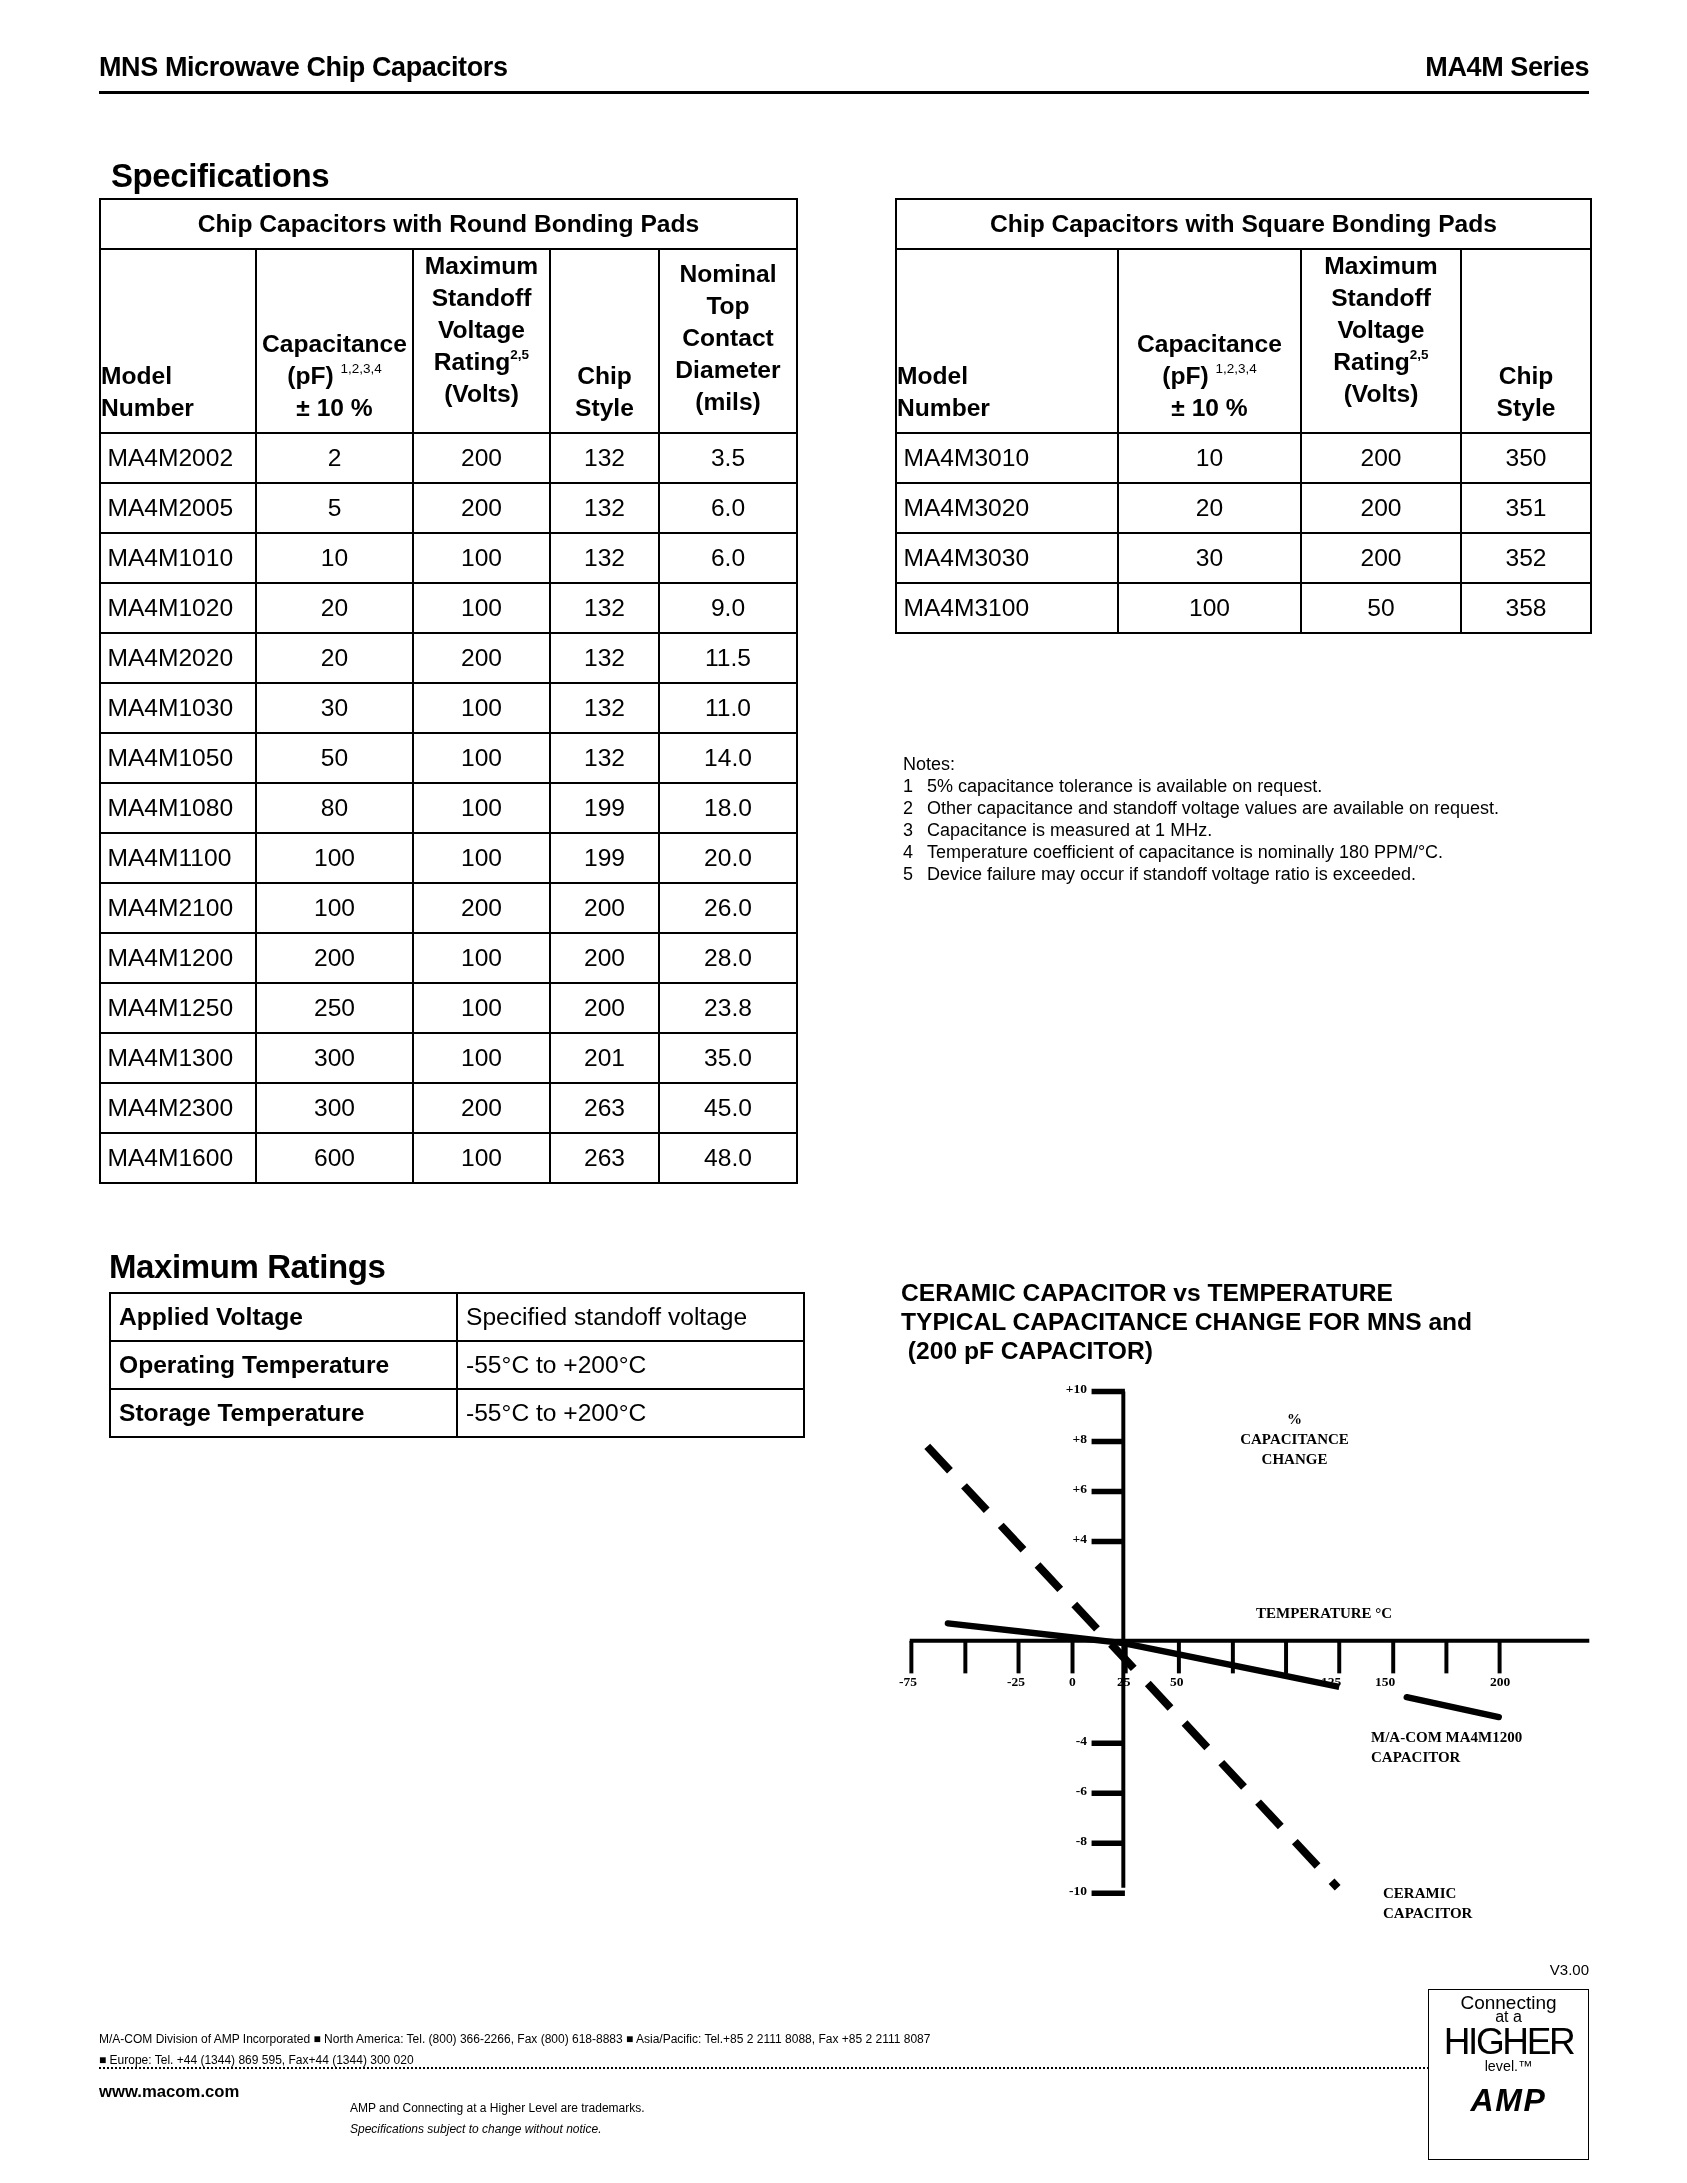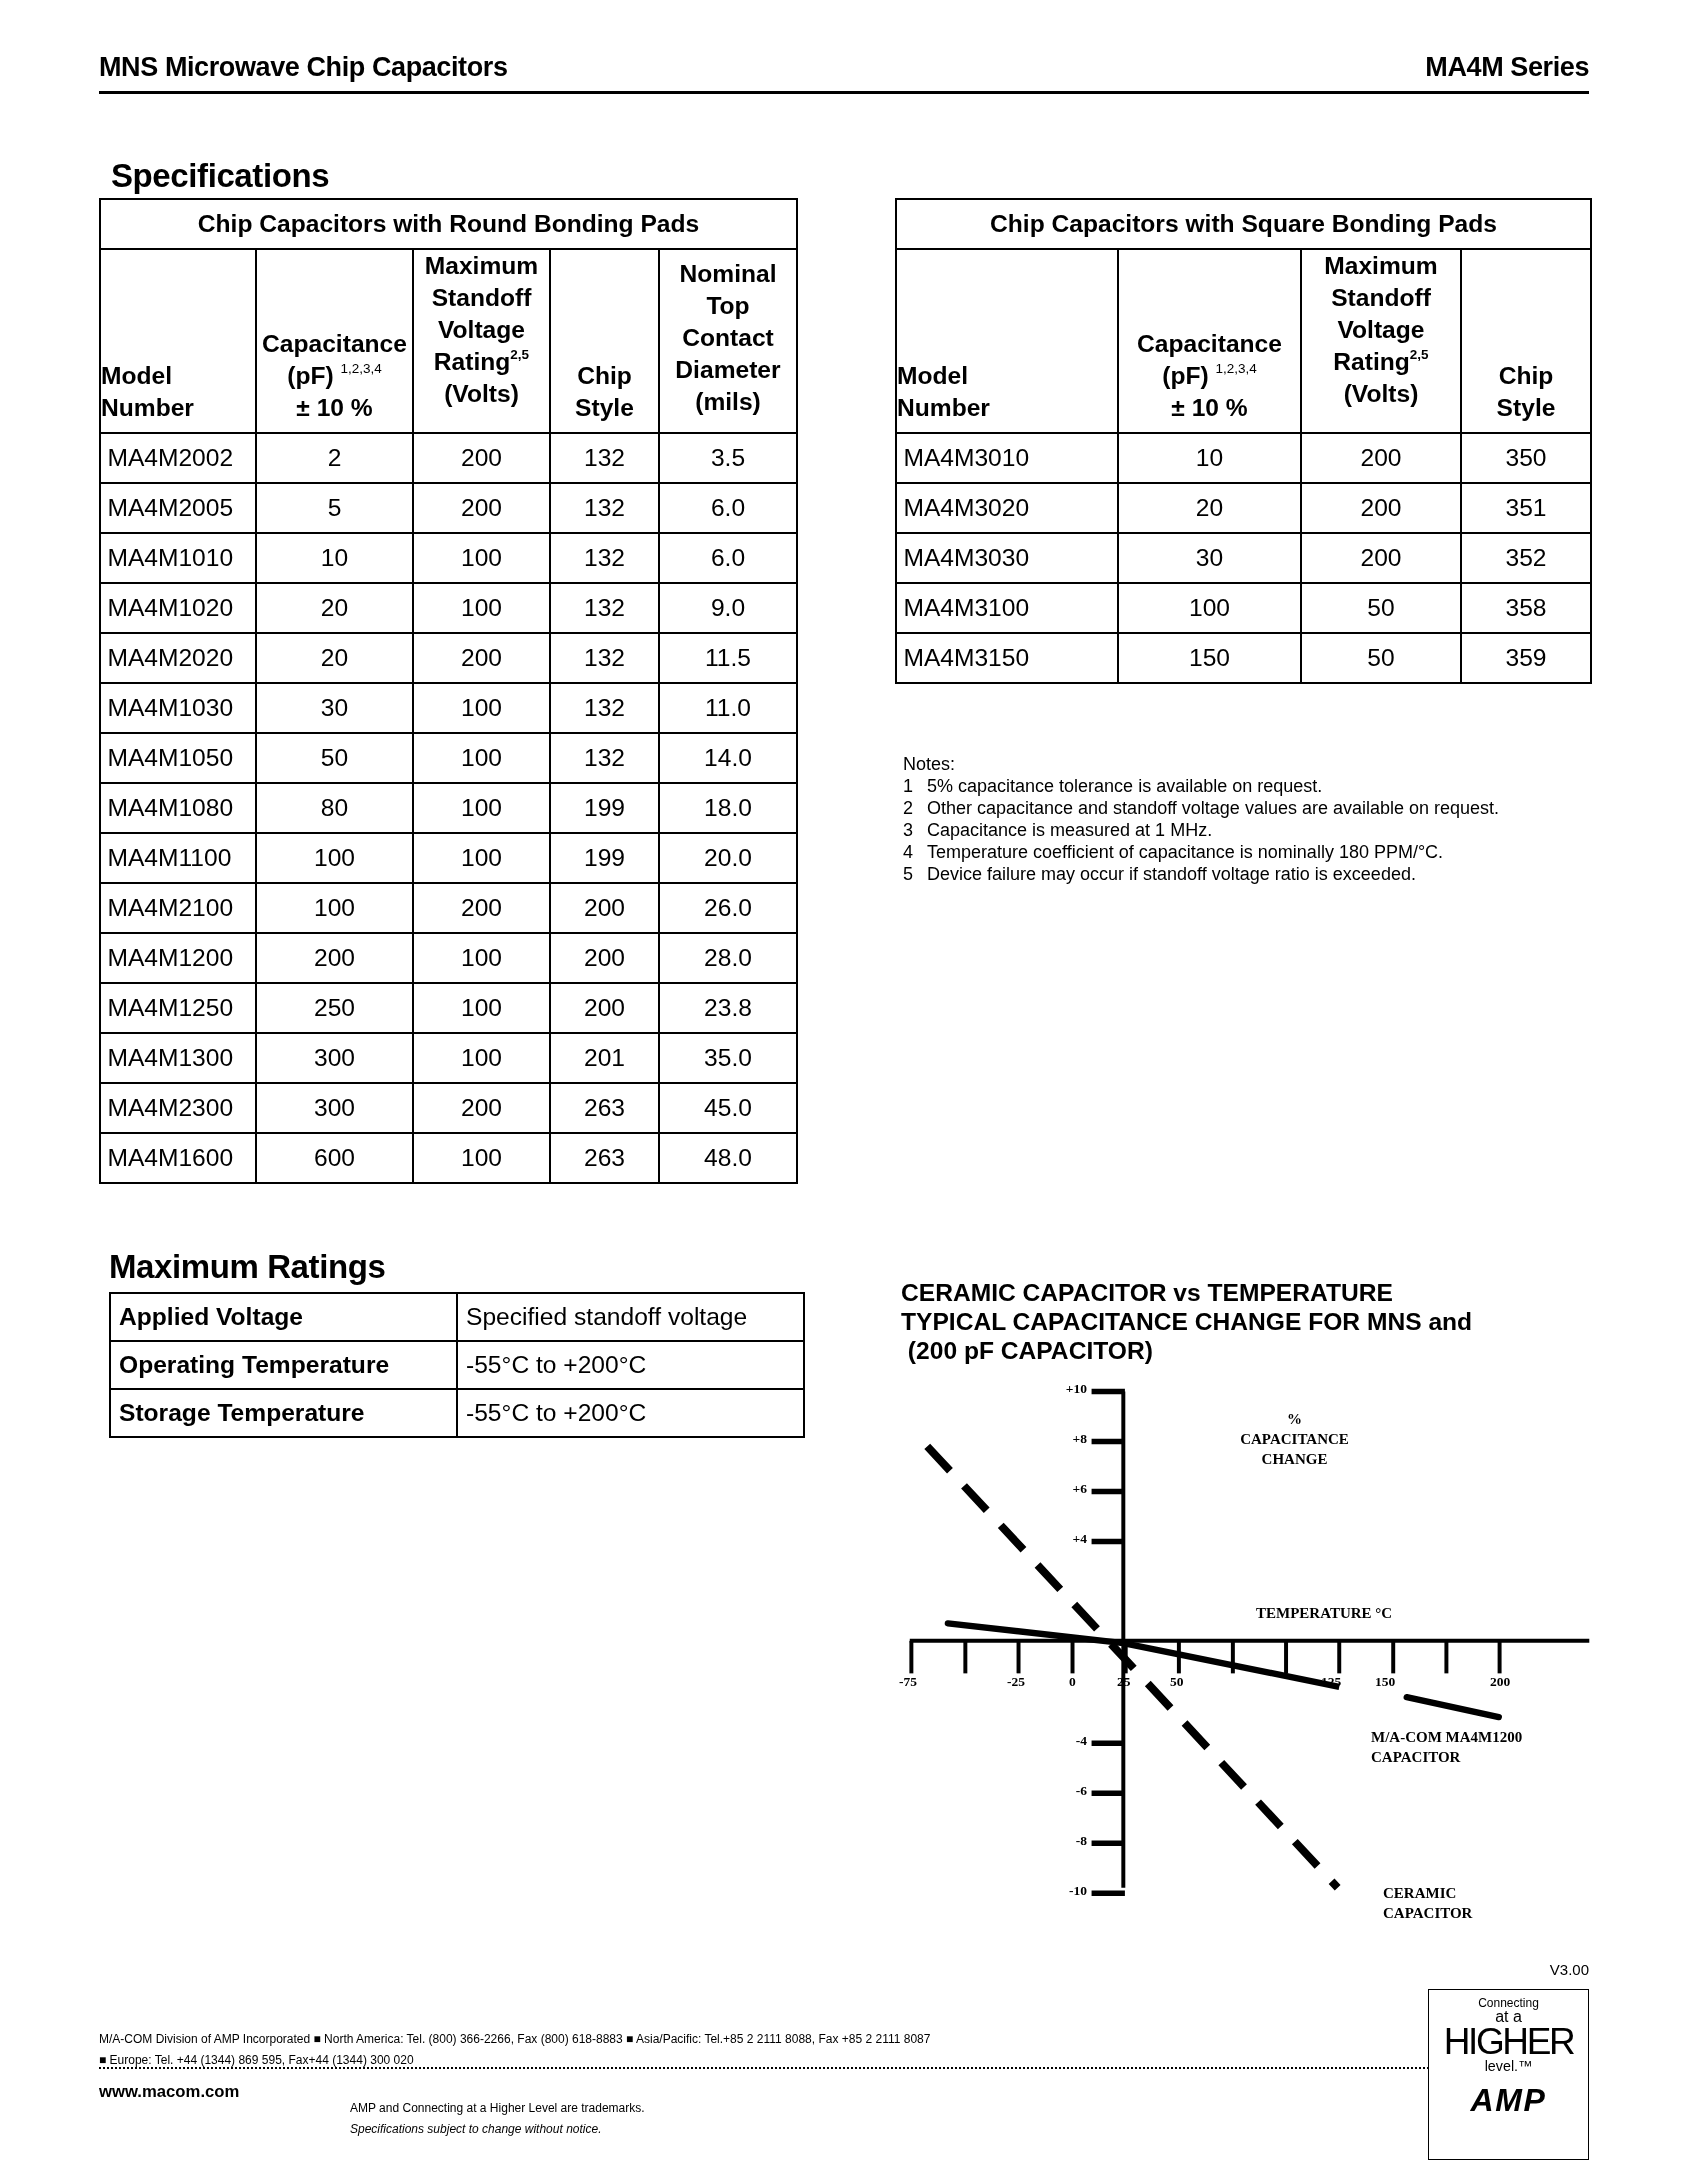--- a/index.html
+++ b/index.html
@@ -203,26 +203,20 @@
         <td>30</td>
         <td>200</td>
         <td>352</td>
       </tr>
       <tr>
         <td class="left">MA4M3100</td>
         <td>100</td>
         <td>50</td>
         <td>358</td>
       </tr>
-      <tr>
-        <td class="left">MA4M3150</td>
-        <td>150</td>
-        <td>50</td>
-        <td>359</td>
-      </tr>
     </tbody>
 </table>
 
 <div class="abs notes">
   <div>Notes:</div>
   <div id="notes-list">
       <div class="n">
         <span class="num">1</span>
         <span>5% capacitance tolerance is available on request.</span>
       </div>
@@ -342,19 +336,19 @@
 
 <div class="abs" style="right:98px; top:1961px; font-size:15px;">V3.00</div>
 <div class="abs footer-text" style="top:2013px;">M/A-COM Division of AMP Incorporated ■ North America: Tel. (800) 366-2266, Fax (800) 618-8883 ■ Asia/Pacific: Tel.+85 2 2111 8088, Fax +85 2 2111 8087</div>
 <div class="abs footer-text" style="top:2034px;">■ Europe: Tel. +44 (1344) 869 595, Fax+44 (1344) 300 020</div>
 <div class="abs dots"></div>
 <div class="abs" style="left:99px; top:2082px; font-size:16.7px; font-weight:bold;">www.macom.com</div>
 <div class="abs footer-text" style="left:350px; top:2082px;">AMP and Connecting at a Higher Level are trademarks.</div>
 <div class="abs footer-text" style="left:350px; top:2103px; font-style:italic;">Specifications subject to change without notice.</div>
 
 <div class="abs logo-box">
-  <div style="text-align:center; font-size:12px; line-height:16px; margin-top:4.8px;">Connecting</div>
+  <div style="text-align:center; font-size:19px; line-height:16px; margin-top:4.8px;">Connecting</div>
   <div style="text-align:center; font-size:16px; line-height:12.7px;">at a</div>
   <div style="text-align:center; font-size:37px; line-height:35px; letter-spacing:-2.4px; font-weight:normal;">HIGHER</div>
   <div style="text-align:center; font-size:14.3px; line-height:14.3px;">level.™</div>
   <div style="text-align:center; font-size:32px; font-weight:700; font-style:italic; margin-top:9.5px; letter-spacing:1.6px;">AMP</div>
 </div>
 
 
 </body></html>

